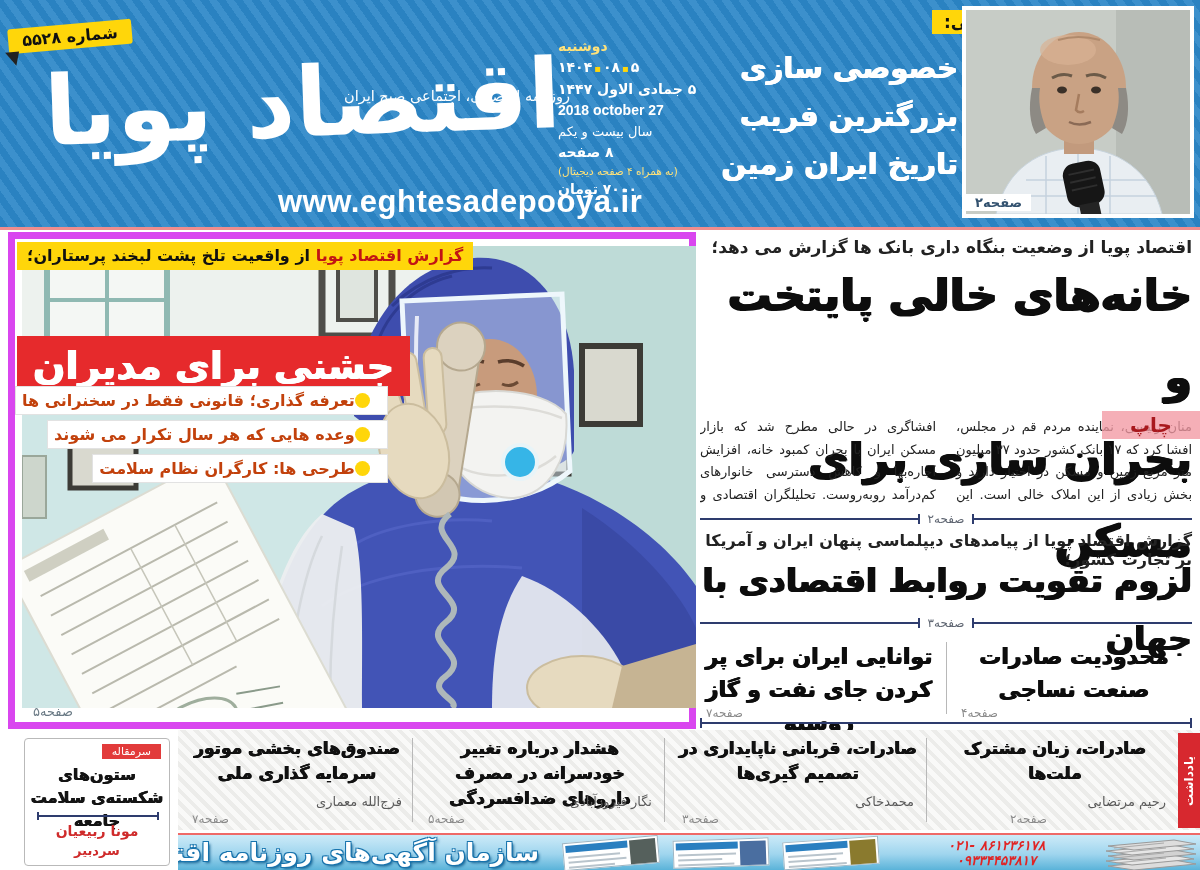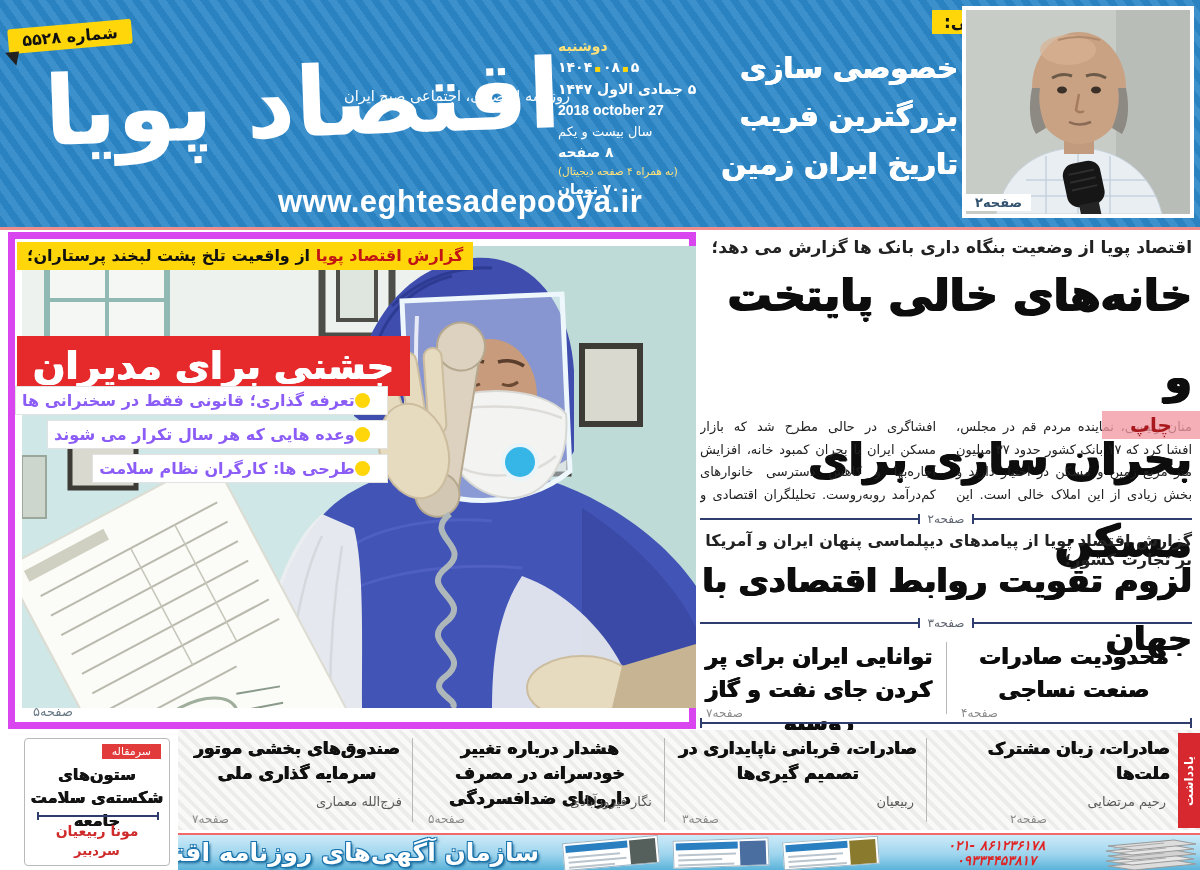--- a/index.html
+++ b/index.html
@@ -50,21 +50,21 @@
   .pk .lead-w{color:#c21414;}
   .ph-red{position:absolute;left:2px;background:#e62a2c;color:#fff;padding:0 16px;
     font-size:38px;font-weight:bold;line-height:60px;white-space:nowrap;
     text-shadow:.7px 0 currentColor,-.7px 0 currentColor;}
   .ph-red.l1{top:33px;}
   .ph-red.l2{top:97px;}
   .bullets{position:absolute;left:0;top:147px;}
   .bullet{display:flex;align-items:center;background:#fff;border:1px solid #e2e2e2;
     height:29px;margin-bottom:5px;padding:0 10px 0 6px;width:max-content;}
   .bullet .dot{width:15px;height:15px;border-radius:50%;background:#ffd60a;margin-right:7px;flex:none;}
-  .bullet .txt{font-size:16px;font-weight:bold;color:#8b5cf6;white-space:nowrap;}
+  .bullet .txt{font-size:16px;font-weight:bold;color:#c2410c;white-space:nowrap;}
   .kicker{width:492px;text-align:right;font-size:17px;font-weight:bold;color:#222;}
   .lead-k{position:absolute;left:700px;top:237px;}
   .lead-h{position:absolute;left:700px;top:254px;width:492px;text-align:right;color:#0d0d0d;
     font-size:44px;line-height:82px;font-weight:bold;
     text-shadow:1.1px 0 currentColor,-1.1px 0 currentColor,0 .6px currentColor;}
   .lead-body{position:absolute;left:700px;top:416px;width:492px;height:94px;
     font-size:13px;line-height:22.5px;text-align:justify;color:#222;
     column-count:2;column-gap:20px;overflow:hidden;}
   .watermark{position:absolute;left:1102px;top:411px;width:98px;height:28px;
     background:rgba(242,152,163,.78);color:#a8181d;font-size:20px;font-weight:bold;
@@ -88,21 +88,21 @@
   .botrule{position:absolute;left:700px;top:722px;width:492px;height:2px;background:#2e3c6e;}
   .botrule::before,.botrule::after{content:"";position:absolute;top:-4px;width:2px;height:10px;background:#2e3c6e;}
   .botrule::before{left:0;} .botrule::after{right:0;}
 
   
   .band{position:absolute;left:178px;top:730px;width:1022px;height:100px;
     background:repeating-linear-gradient(45deg,#ececea 0 4px,#f9f9f8 4px 9px);}
   .brief{position:absolute;top:6px;height:90px;}
   .brief .h{font-size:17px;line-height:25px;font-weight:bold;color:#111;text-align:center;
     text-shadow:.5px 0 currentColor,-.5px 0 currentColor;}
-  .brief .h.right{text-align:right;}
+  .brief .h.right{text-align:center;}
   .brief .auth{position:absolute;right:4px;top:58px;font-size:13px;color:#5a5a5a;}
   .brief .pg{position:absolute;left:4px;top:76px;font-size:12px;color:#8a8a8a;}
   .band .vsep{top:8px;height:84px;}
   .notes-tab{position:absolute;left:1000px;top:3px;width:22px;height:95px;background:#d7282f;
     display:flex;align-items:center;justify-content:center;}
   .notes-tab span{writing-mode:vertical-rl;transform:rotate(180deg);color:#fff;font-size:12px;font-weight:bold;}
 
   
   .edit-card{position:absolute;left:24px;top:738px;width:146px;height:128px;background:#fff;
     border:1.5px solid #b9b9b9;border-radius:4px;}
@@ -307,21 +307,21 @@
     </div>
     <div class="vsep" style="left:234px;"></div>
     <div class="brief" style="left:246px;width:232px;">
       <div class="h fa">هشدار درباره تغییر خودسرانه در مصرف داروهای ضدافسردگی</div>
       <div class="auth fa">نگار فیروزآبادی</div>
       <div class="pg fa">صفحه۵</div>
     </div>
     <div class="vsep" style="left:486px;"></div>
     <div class="brief" style="left:500px;width:240px;">
       <div class="h fa">صادرات، قربانی ناپایداری در تصمیم گیری‌ها</div>
-      <div class="auth fa">ربیعیان</div>
+      <div class="auth fa">محمدخاکی</div>
       <div class="pg fa">صفحه۳</div>
     </div>
     <div class="vsep" style="left:748px;"></div>
     <div class="brief" style="left:762px;width:230px;">
       <div class="h right fa">صادرات، زبان مشترک ملت‌ها</div>
       <div class="auth fa">رحیم مرتضایی</div>
       <div class="pg fa" style="left:70px;">صفحه۲</div>
     </div>
     <div class="notes-tab">
       <span class="fa">یادداشت</span>

